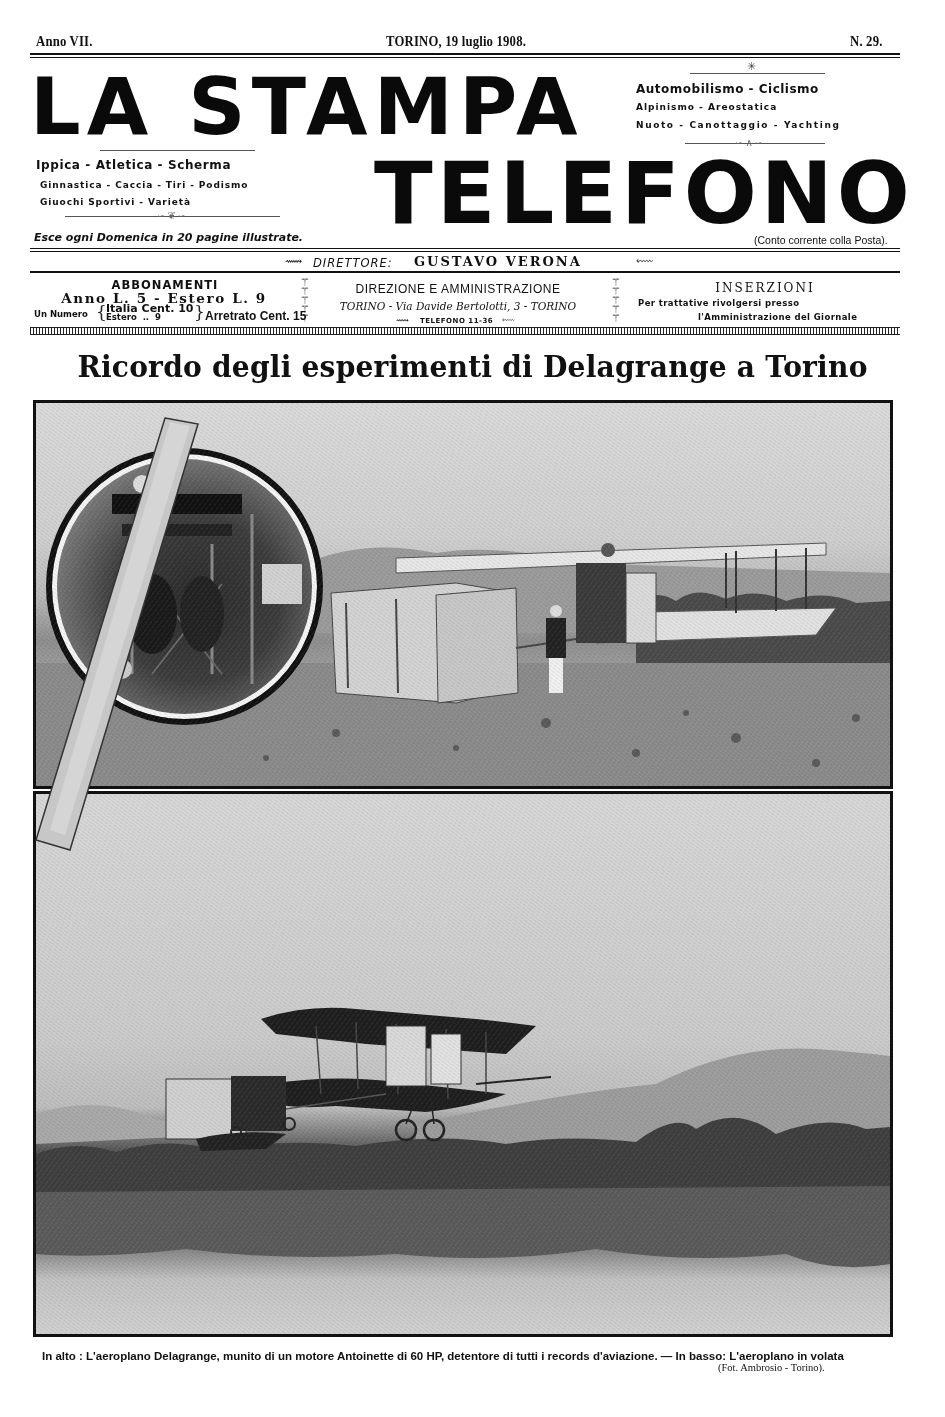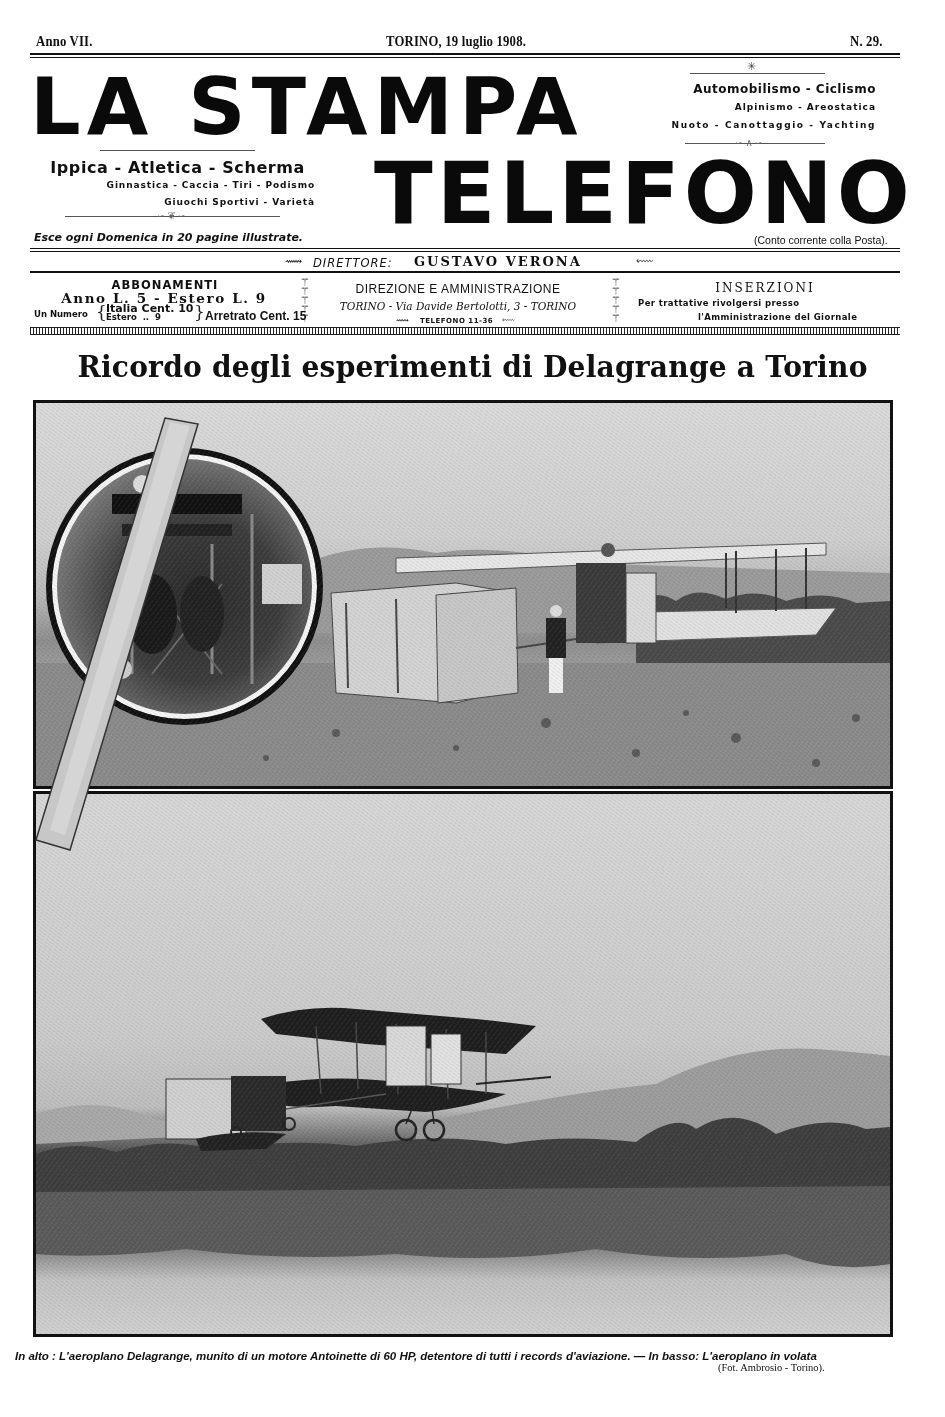--- a/index.html
+++ b/index.html
@@ -1,21 +1,21 @@
 <!DOCTYPE html>
 <html><head>
 <meta charset="utf-8">
 <style>
   html,body{margin:0;padding:0;background:#fff;}
   body{width:945px;height:1417px;position:relative;overflow:hidden;color:#111;font-family:"DejaVu Serif",serif;}
   .abs{position:absolute;}
   .topline{top:33px;font-family:"Liberation Serif",serif;font-weight:bold;font-size:15px;letter-spacing:0.2px;transform:scaleX(0.85);transform-origin:left top;}
   .rule{position:absolute;background:#111;}
   .mast{font-family:"DejaVu Sans",sans-serif;font-weight:bold;color:#0a0a0a;line-height:1;letter-spacing:6px;}
-  .sports{font-family:"DejaVu Sans",sans-serif;font-weight:bold;text-align:right;color:#111;white-space:nowrap;}
+  .sports{font-family:"DejaVu Sans",sans-serif;font-weight:bold;text-align:left;color:#111;white-space:nowrap;}
   .orn{position:absolute;height:1px;background:#555;}
   .box-head{font-family:"DejaVu Sans",sans-serif;font-weight:bold;text-align:center;white-space:nowrap;}
   .hatch{position:absolute;height:6px;background:repeating-linear-gradient(90deg,#222 0 1px,#fff 1px 3px);border-top:1px solid #222;border-bottom:1px solid #222;}
   .vorn{position:absolute;width:10px;font-size:11px;line-height:9px;text-align:center;color:#222;}
   .photo{position:absolute;border:3px solid #111;overflow:hidden;}
   .grain{position:absolute;inset:0;background-image:
       repeating-linear-gradient(37deg,rgba(0,0,0,0.05) 0 1px,transparent 1px 3px),
       repeating-linear-gradient(-53deg,rgba(255,255,255,0.06) 0 1px,transparent 1px 4px);}
   .caption{font-family:"Liberation Sans",sans-serif;font-weight:bold;font-size:11.5px;white-space:nowrap;}
 </style>
@@ -33,21 +33,21 @@
 
 <div class="abs" style="left:747px;top:60px;font-size:11px;color:#444;">✳</div>
 <div class="orn" style="left:690px;top:73px;width:135px;"></div>
 <div class="abs sports" style="left:636px;top:82px;width:240px;font-size:12px;letter-spacing:0.5px;">Automobilismo - Ciclismo</div>
 <div class="abs sports" style="left:636px;top:102px;width:240px;font-size:9px;letter-spacing:1px;">Alpinismo - Areostatica</div>
 <div class="abs sports" style="left:636px;top:120px;width:240px;font-size:9px;letter-spacing:1.6px;">Nuoto - Canottaggio - Yachting</div>
 <div class="orn" style="left:685px;top:143px;width:140px;"></div>
 <div class="abs" style="left:735px;top:137px;font-size:10px;color:#666;letter-spacing:2px;">∽∧∽</div>
 
 <div class="orn" style="left:100px;top:150px;width:155px;"></div>
-<div class="abs sports" style="left:30px;top:158px;width:275px;font-size:16px;letter-spacing:0.6px;">Ippica - Atletica - Scherma</div>
+<div class="abs sports" style="left:36px;top:158px;width:275px;font-size:12px;letter-spacing:0.6px;">Ippica - Atletica - Scherma</div>
 <div class="abs sports" style="left:40px;top:180px;width:275px;font-size:9px;letter-spacing:0.9px;">Ginnastica - Caccia - Tiri - Podismo</div>
 <div class="abs sports" style="left:40px;top:197px;width:275px;font-size:9px;letter-spacing:0.9px;">Giuochi Sportivi - Varietà</div>
 <div class="orn" style="left:65px;top:216px;width:215px;"></div>
 <div class="abs" style="left:157px;top:210px;font-size:10px;color:#666;letter-spacing:2px;">∽❦∽</div>
 <div class="abs" style="left:34px;top:231px;font-family:'DejaVu Sans',sans-serif;font-style:italic;font-weight:bold;font-size:11px;text-align:right;">Esce ogni Domenica in 20 pagine illustrate.</div>
 <div class="abs" style="left:754px;top:234px;font-family:'Liberation Sans',sans-serif;font-size:10.5px;">(Conto corrente colla Posta).</div>
 
 <div class="rule" style="left:30px;top:248px;width:870px;height:1px;"></div>
 <div class="rule" style="left:30px;top:251px;width:870px;height:1px;"></div>
 <div class="abs" style="left:285px;top:254px;font-size:12px;">⟿</div>
@@ -190,14 +190,14 @@
     <line x1="395" y1="305" x2="398" y2="330" stroke="#222" stroke-width="1.5"></line>
   </svg>
   <div class="grain"></div>
 </div>
 
 <svg class="abs" style="left:30px;top:410px;" width="180" height="450" viewBox="0 0 180 450">
   <path d="M135 8 L168 14 L40 440 L6 430 Z" fill="#c7c7c7" stroke="#333" stroke-width="1.5"></path>
   <path d="M140 12 L160 16 L35 425 L20 420 Z" fill="#dedede" opacity="0.6"></path>
 </svg>
 
-<div class="abs caption" style="left:15px;top:1350px;font-style:italic;">In alto : L'aeroplano Delagrange, munito di un motore Antoinette di 60 HP, detentore di tutti i records d'aviazione. — In basso: L'aeroplano in volata</div>
+<div class="abs caption" style="left:42px;top:1350px;">In alto : L'aeroplano Delagrange, munito di un motore Antoinette di 60 HP, detentore di tutti i records d'aviazione. — In basso: L'aeroplano in volata</div>
 <div class="abs" style="left:718px;top:1362px;font-family:'Liberation Serif',serif;font-size:10.5px;">(Fot. Ambrosio - Torino).</div>
 
 </body></html>

